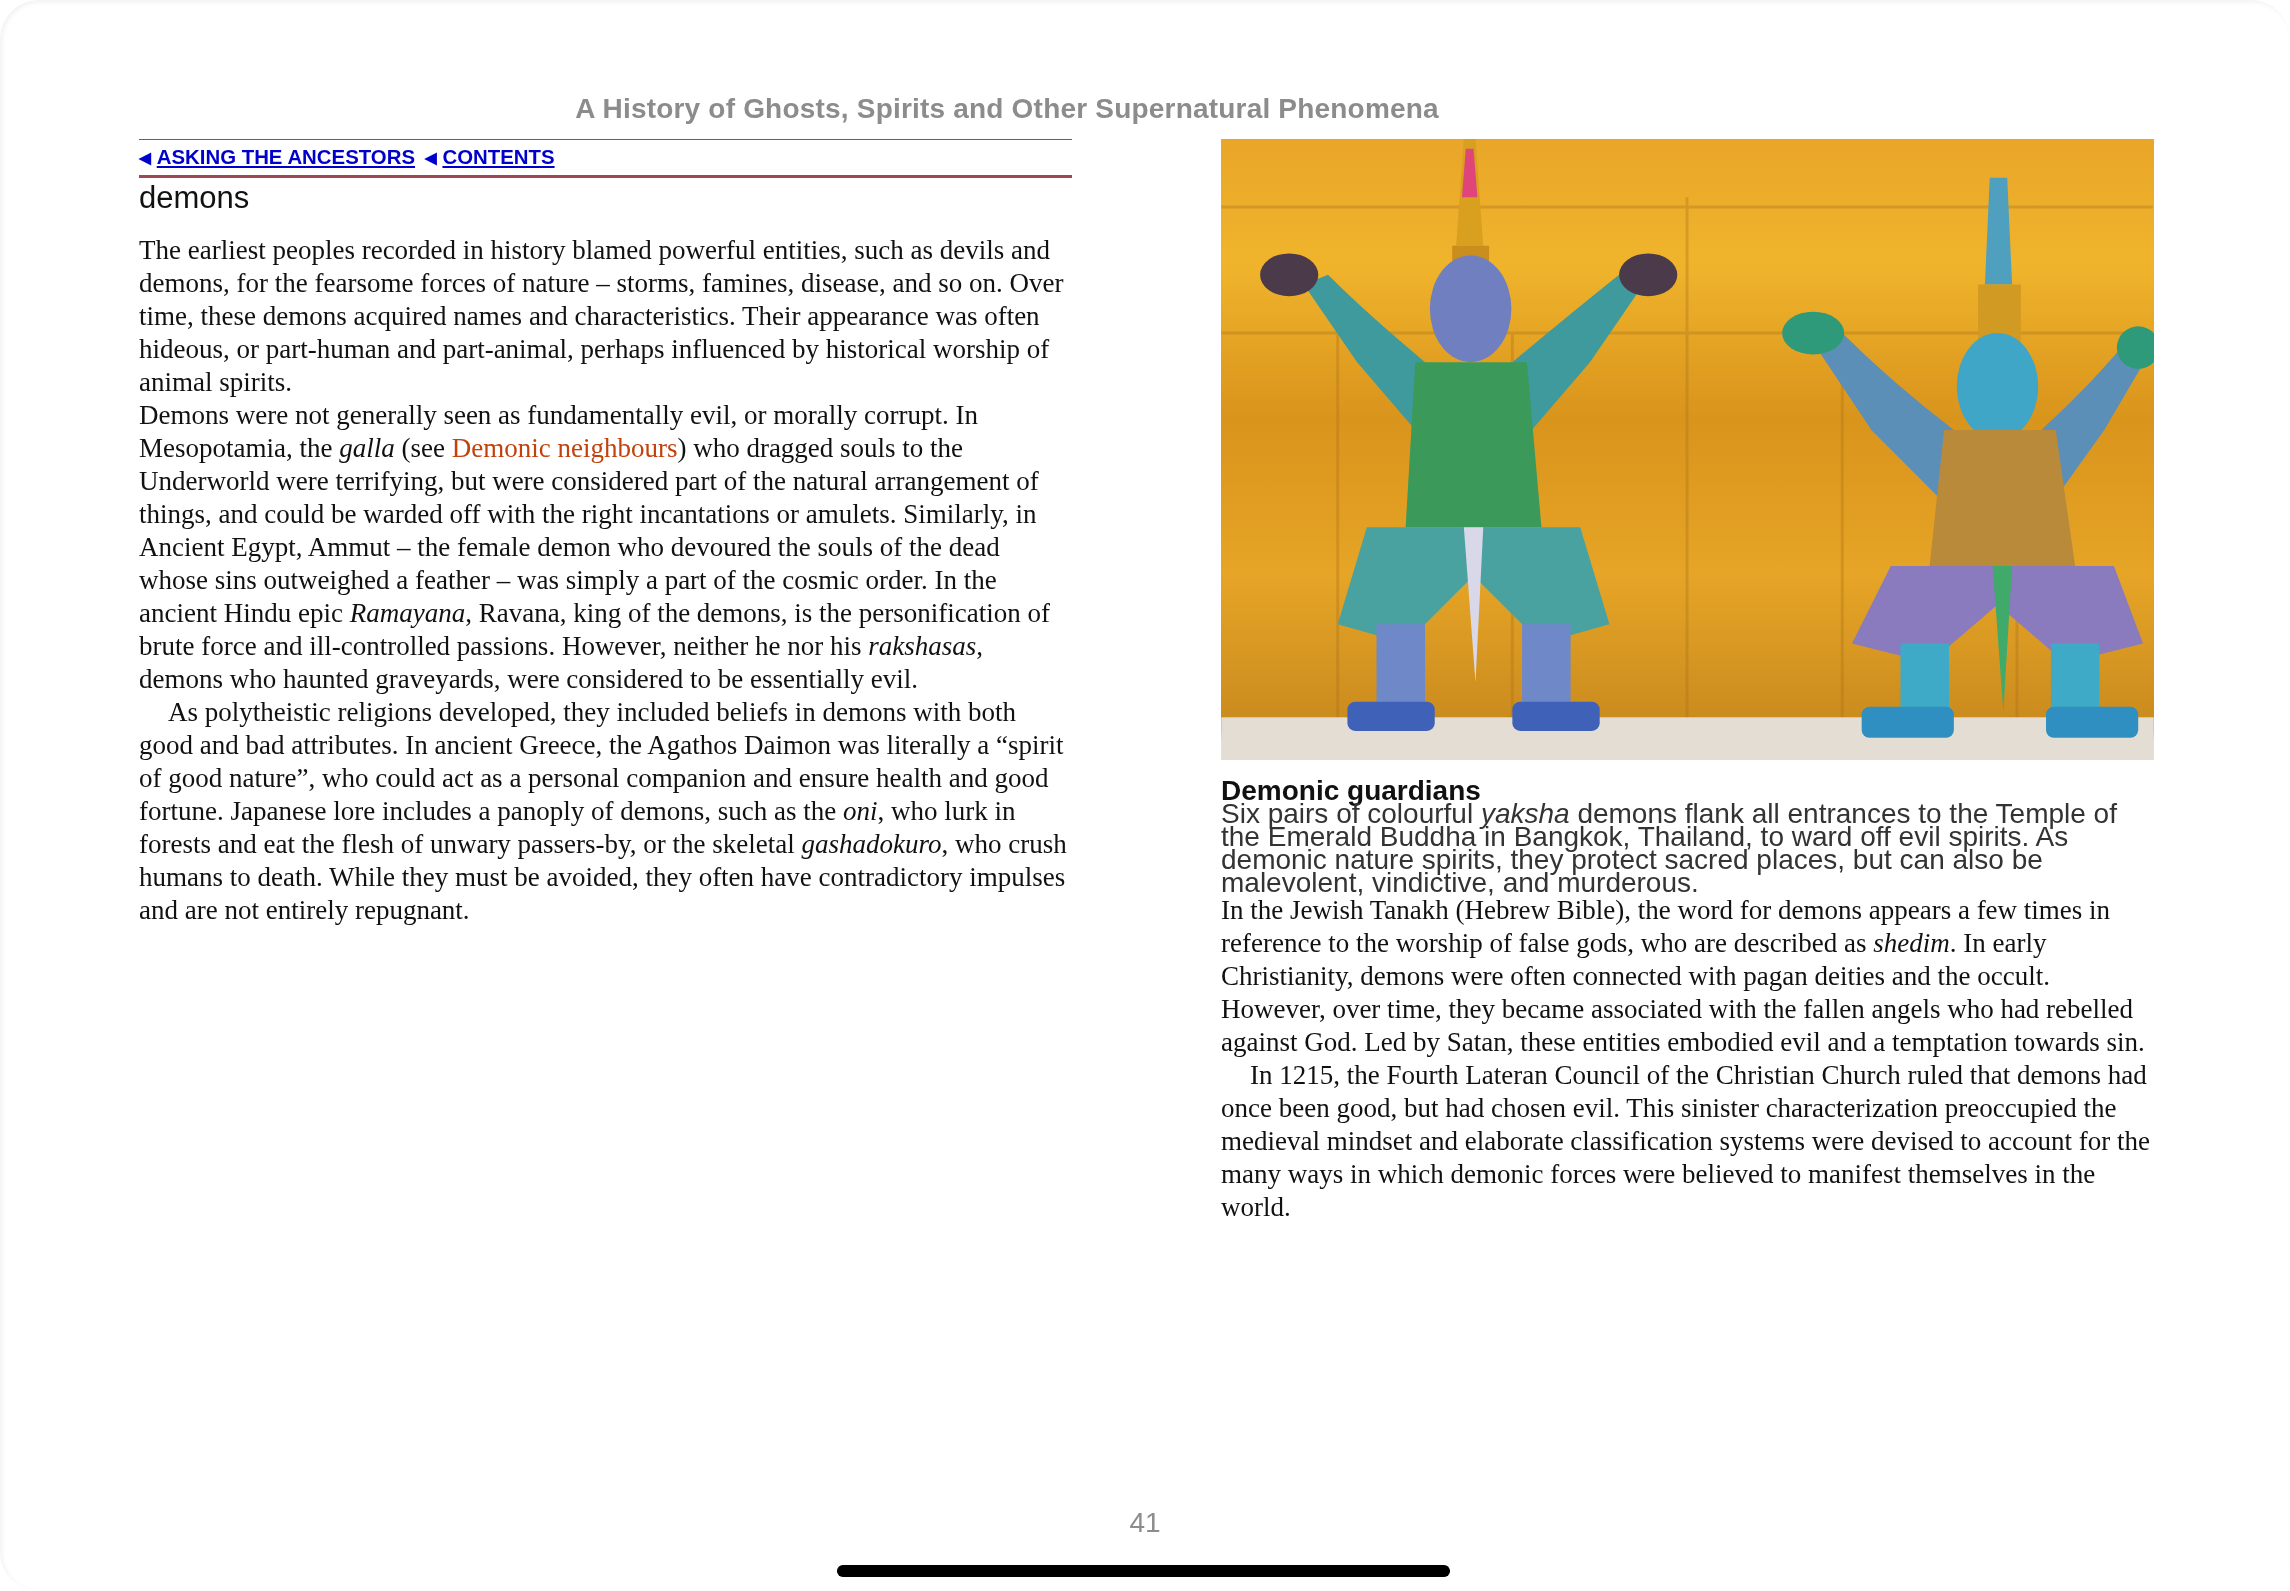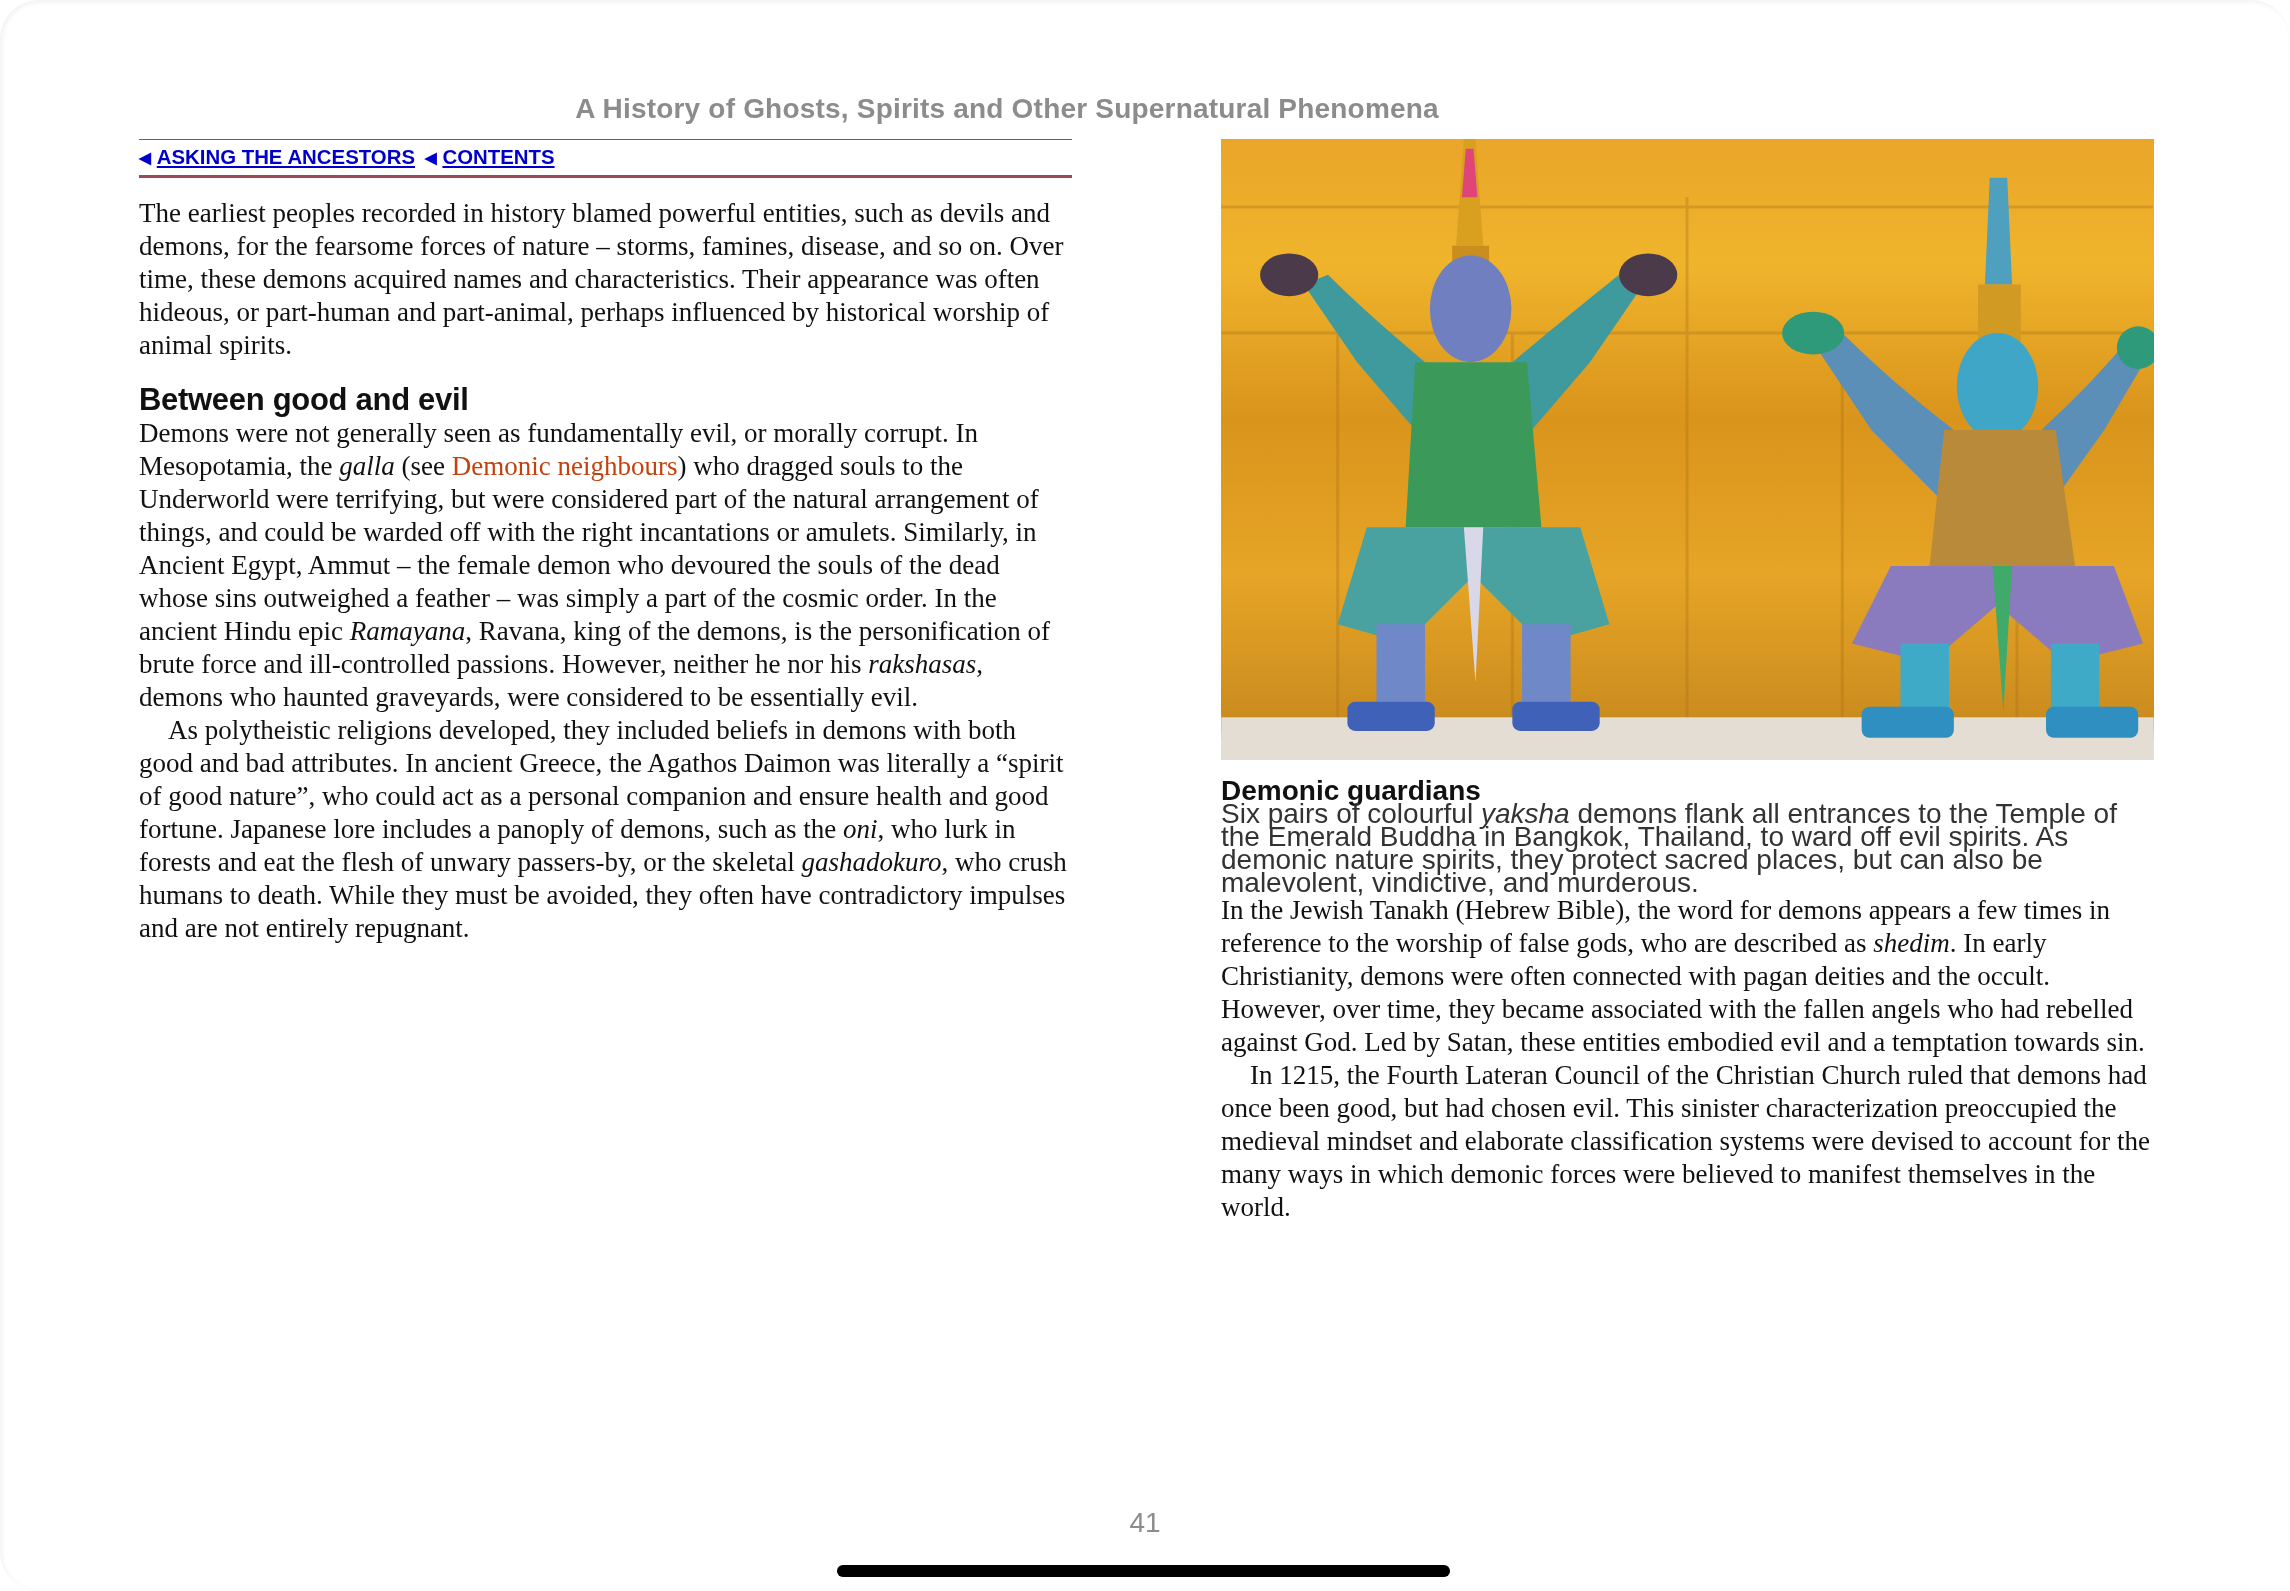--- a/index.html
+++ b/index.html
@@ -83,24 +83,24 @@
 <div class="book-title">A History of Ghosts, Spirits and Other Supernatural Phenomena</div>
 
 <div class="col-left">
   <div class="nav-bar">
     <span class="nav-arrow">◀</span>
     <a class="nav-link">ASKING THE ANCESTORS</a>
     <span class="nav-arrow">◀</span>
     <a class="nav-link">CONTENTS</a>
   </div>
 
+  <div class="chapter-sub">demons</div>
 
   <p class="body-text para intro">The earliest peoples recorded in history blamed powerful entities, such as devils and demons, for the fearsome forces of nature – storms, famines, disease, and so on. Over time, these demons acquired names and characteristics. Their appearance was often hideous, or part-human and part-animal, perhaps influenced by historical worship of animal spirits.</p>
 
-  <div class="section-heading">Between good and evil</div>
 
   <p class="body-text para"><span>Demons were not generally seen as fundamentally evil, or morally corrupt. In Mesopotamia, the </span><em>galla</em><span> (see </span><a class="xref">Demonic neighbours</a><span>) who dragged souls to the Underworld were terrifying, but were considered part of the natural arrangement of things, and could be warded off with the right incantations or amulets. Similarly, in Ancient Egypt, Ammut – the female demon who devoured the souls of the dead whose sins outweighed a feather – was simply a part of the cosmic order. In the ancient Hindu epic </span><em>Ramayana</em><span>, Ravana, king of the demons, is the personification of brute force and ill-controlled passions. However, neither he nor his </span><em>rakshasas</em><span>, demons who haunted graveyards, were considered to be essentially evil.</span></p>
 
   <p class="body-text para indent"><span>As polytheistic religions developed, they included beliefs in demons with both good and bad attributes. In ancient Greece, the Agathos Daimon was literally a “spirit of good nature”, who could act as a personal companion and ensure health and good fortune. Japanese lore includes a panoply of demons, such as the </span><em>oni</em><span>, who lurk in forests and eat the flesh of unwary passers-by, or the skeletal </span><em>gashadokuro</em><span>, who crush humans to death. While they must be avoided, they often have contradictory impulses and are not entirely repugnant.</span></p>
 </div>
 
 <div class="col-right">
   <div class="figure-img" aria-label="Two colourful mosaic yaksha demon statues supporting a golden temple wall">
     <svg width="933" height="621" viewBox="0 0 961 640">
 

